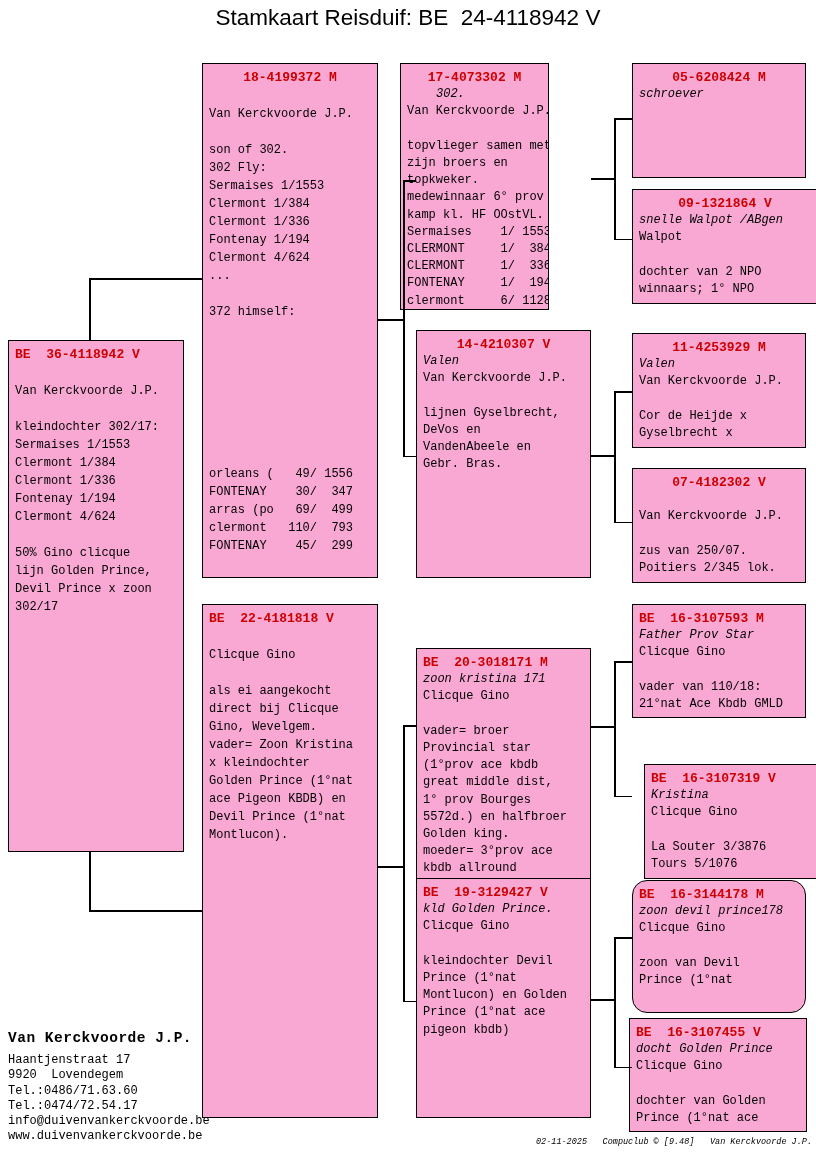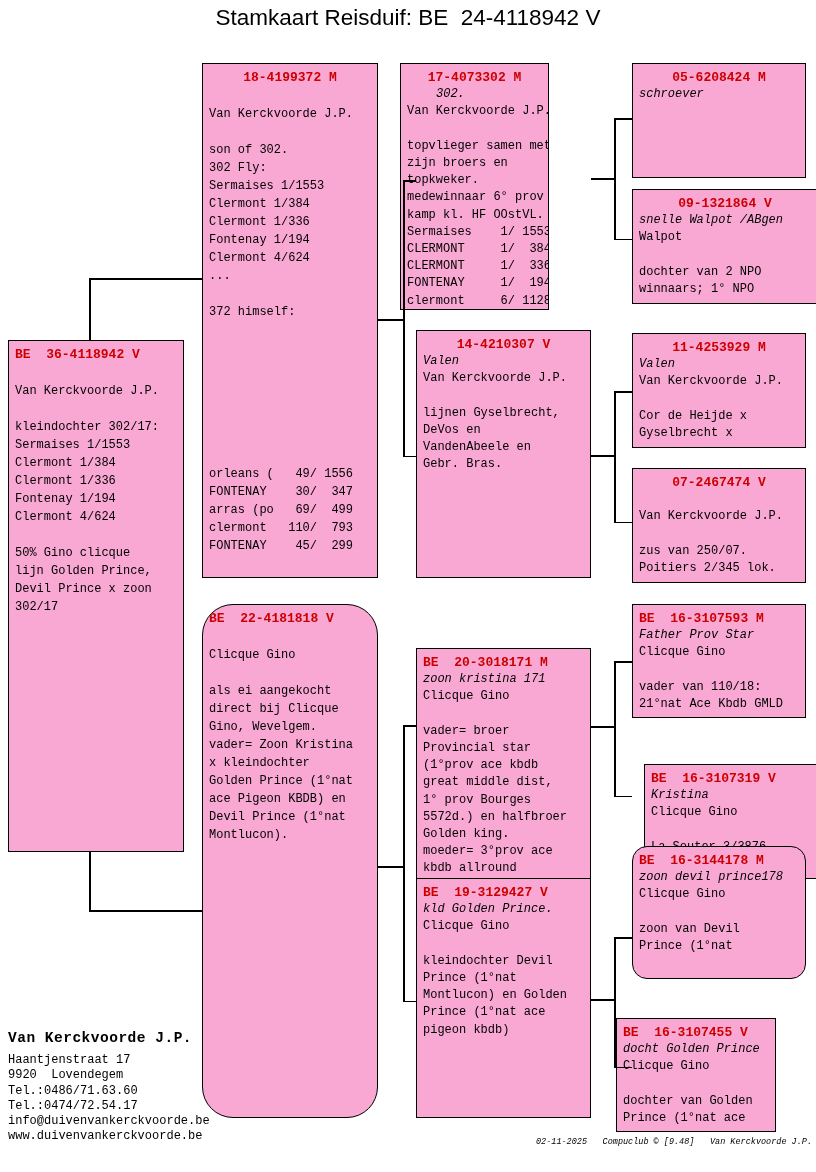--- a/index.html
+++ b/index.html
@@ -68,21 +68,21 @@
 
 
 
 
 orleans (   49/ 1556
 FONTENAY    30/  347
 arras (po   69/  499
 clermont   110/  793
 FONTENAY    45/  299</pre>
       </div>
-      <div class="pbox" style="left: 202px; top: 604px; width: 176px; height: 514px; line-height: 18px; border-radius: 31px;">
+      <div class="pbox" style="left: 202px; top: 604px; width: 176px; height: 514px; line-height: 18px;">
         <div class="ptitle left">BE  22-4181818 V</div>
         <pre class="pname" style="min-height: 18px;"></pre>
         <pre class="plines">Clicque Gino
 
 als ei aangekocht
 direct bij Clicque
 Gino, Wevelgem.
 vader= Zoon Kristina
 x kleindochter
 Golden Prince (1°nat
@@ -156,21 +156,21 @@
       </div>
       <div class="pbox" style="left: 632px; top: 333px; width: 174px; height: 115px; line-height: 17.2px;">
         <div class="ptitle center">11-4253929 M</div>
         <pre class="pname" style="min-height: 17.2px;">Valen</pre>
         <pre class="plines">Van Kerckvoorde J.P.
 
 Cor de Heijde x
 Gyselbrecht x</pre>
       </div>
       <div class="pbox" style="left: 632px; top: 468px; width: 174px; height: 115px; line-height: 17.2px;">
-        <div class="ptitle center">07-2467474 V</div>
+        <div class="ptitle center">07-4182302 V</div>
         <pre class="pname" style="min-height: 17.2px;"></pre>
         <pre class="plines">Van Kerckvoorde J.P.
 
 zus van 250/07.
 Poitiers 2/345 lok.</pre>
       </div>
       <div class="pbox" style="left: 632px; top: 604px; width: 174px; height: 114px; line-height: 17.2px;">
         <div class="ptitle left">BE  16-3107593 M</div>
         <pre class="pname" style="min-height: 17.2px;">Father Prov Star</pre>
         <pre class="plines">Clicque Gino
@@ -179,29 +179,29 @@
 21°nat Ace Kbdb GMLD</pre>
       </div>
       <div class="pbox" style="left: 644px; top: 740px; width: 210px; height: 115px; line-height: 17.2px; margin-top: 24px;">
         <div class="ptitle left">BE  16-3107319 V</div>
         <pre class="pname" style="min-height: 17.2px;">Kristina</pre>
         <pre class="plines">Clicque Gino
 
 La Souter 3/3876
 Tours 5/1076</pre>
       </div>
-      <div class="pbox" style="left: 632px; top: 846px; width: 174px; height: 133px; line-height: 17.2px; border-radius: 15px;">
+      <div class="pbox" style="left: 632px; top: 880px; width: 174px; height: 133px; line-height: 17.2px; border-radius: 15px;">
         <div class="ptitle left">BE  16-3144178 M</div>
         <pre class="pname" style="min-height: 17.2px;">zoon devil prince178</pre>
         <pre class="plines">Clicque Gino
 
 zoon van Devil
 Prince (1°nat</pre>
       </div>
-      <div class="pbox" style="left: 616px; top: 1018px; width: 160px; height: 114px; line-height: 17.2px;">
+      <div class="pbox" style="left: 629px; top: 1018px; width: 178px; height: 114px; line-height: 17.2px;">
         <div class="ptitle left">BE  16-3107455 V</div>
         <pre class="pname" style="min-height: 17.2px;">docht Golden Prince</pre>
         <pre class="plines">Clicque Gino
 
 dochter van Golden
 Prince (1°nat ace</pre>
       </div>
     </div>
   <div id="connectors">
       <div class="cline" style="left: 89px; top: 278px; width: 114px; height: 1.5px;"></div>

